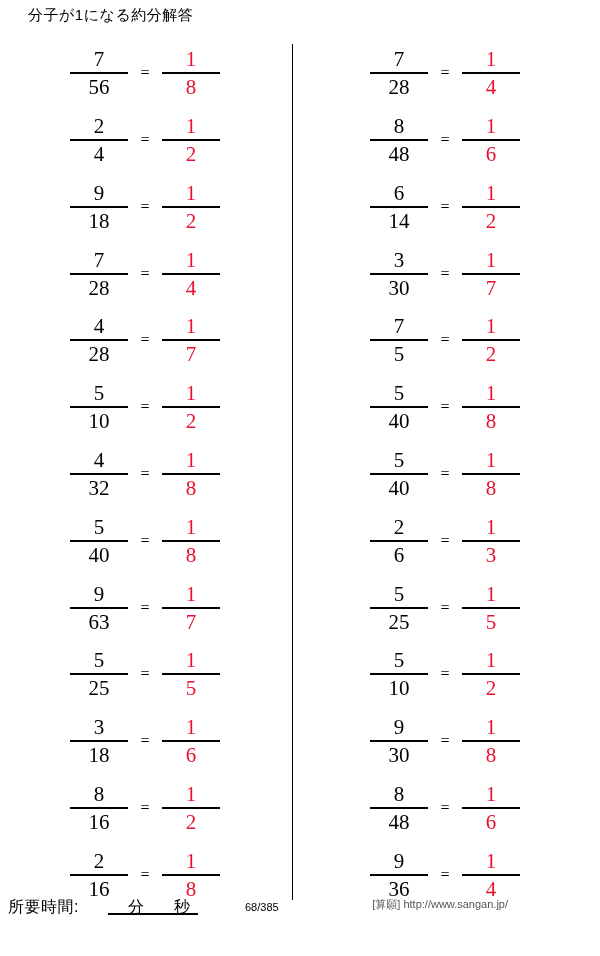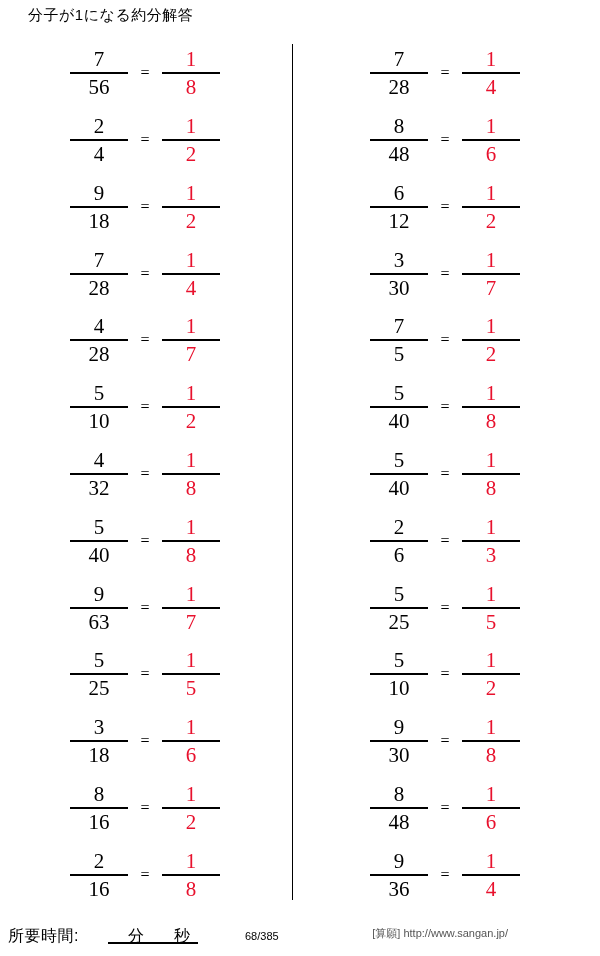--- a/index.html
+++ b/index.html
@@ -81,21 +81,21 @@
     width: 34px;
     text-align: center;
     font-family: "Liberation Serif", serif;
   }
   .spacer {
     width: 10px;
   }
   .footer {
     position: absolute;
     left: 0;
-    top: 912px;
+    top: 883px;
     width: 516px;
     height: 44px;
   }
   .time-label {
     position: absolute;
     left: 8px;
     top: 14px;
     font-size: 16px;
     letter-spacing: 0.5px;
   }
@@ -356,21 +356,21 @@
           <div class="num">1</div>
           <div class="bar"></div>
           <div class="den">6</div>
         </div>
         <div class="spacer"></div>
       </div>
       <div class="problem">
         <div class="frac question">
           <div class="num">6</div>
           <div class="bar"></div>
-          <div class="den">12</div>
+          <div class="den">14</div>
         </div>
         <div class="eq">=</div>
         <div class="frac answer">
           <div class="num">1</div>
           <div class="bar"></div>
           <div class="den">2</div>
         </div>
         <div class="spacer"></div>
       </div>
       <div class="problem">

